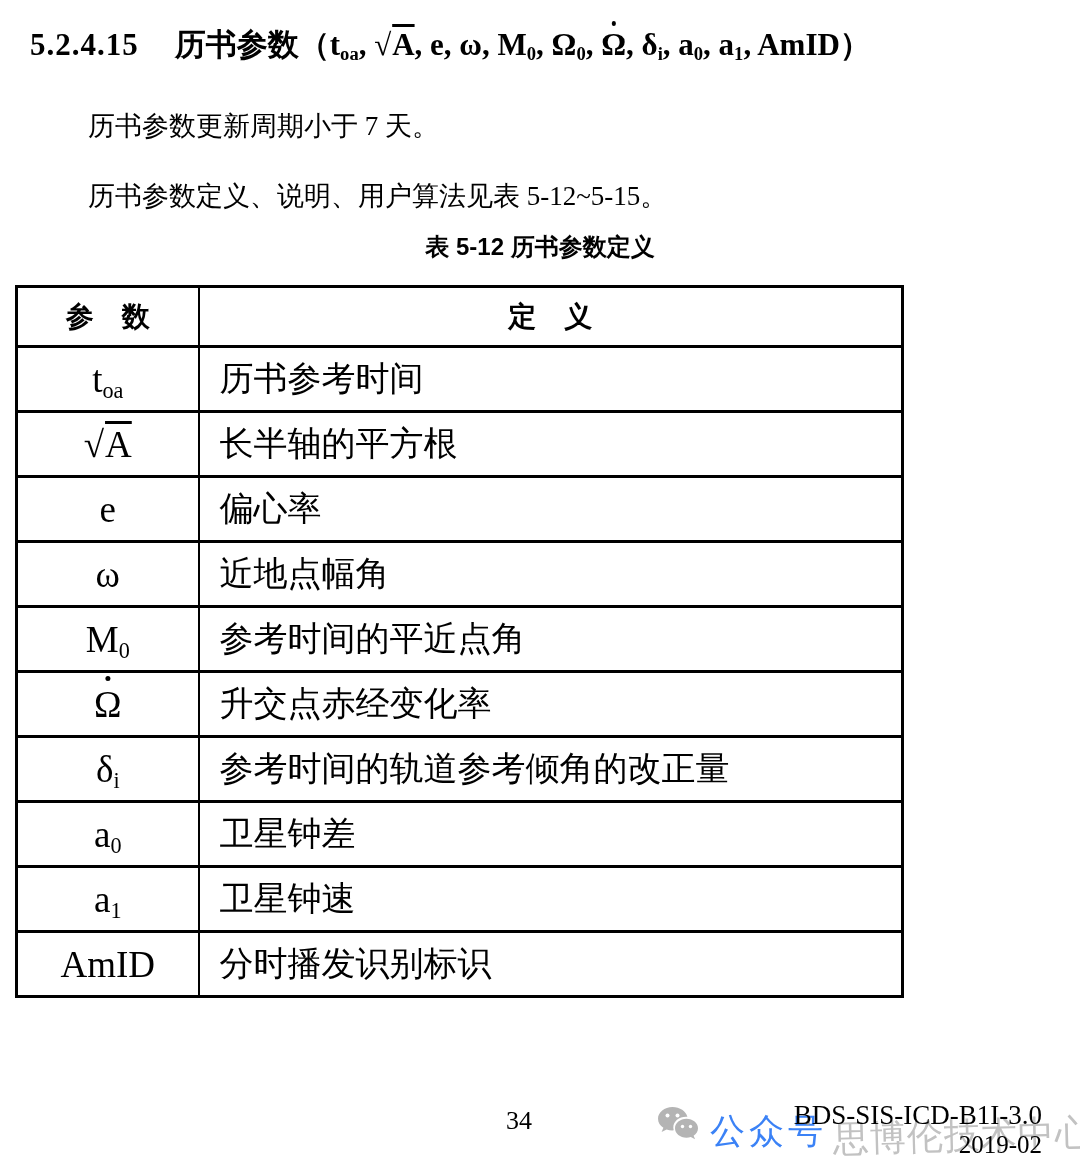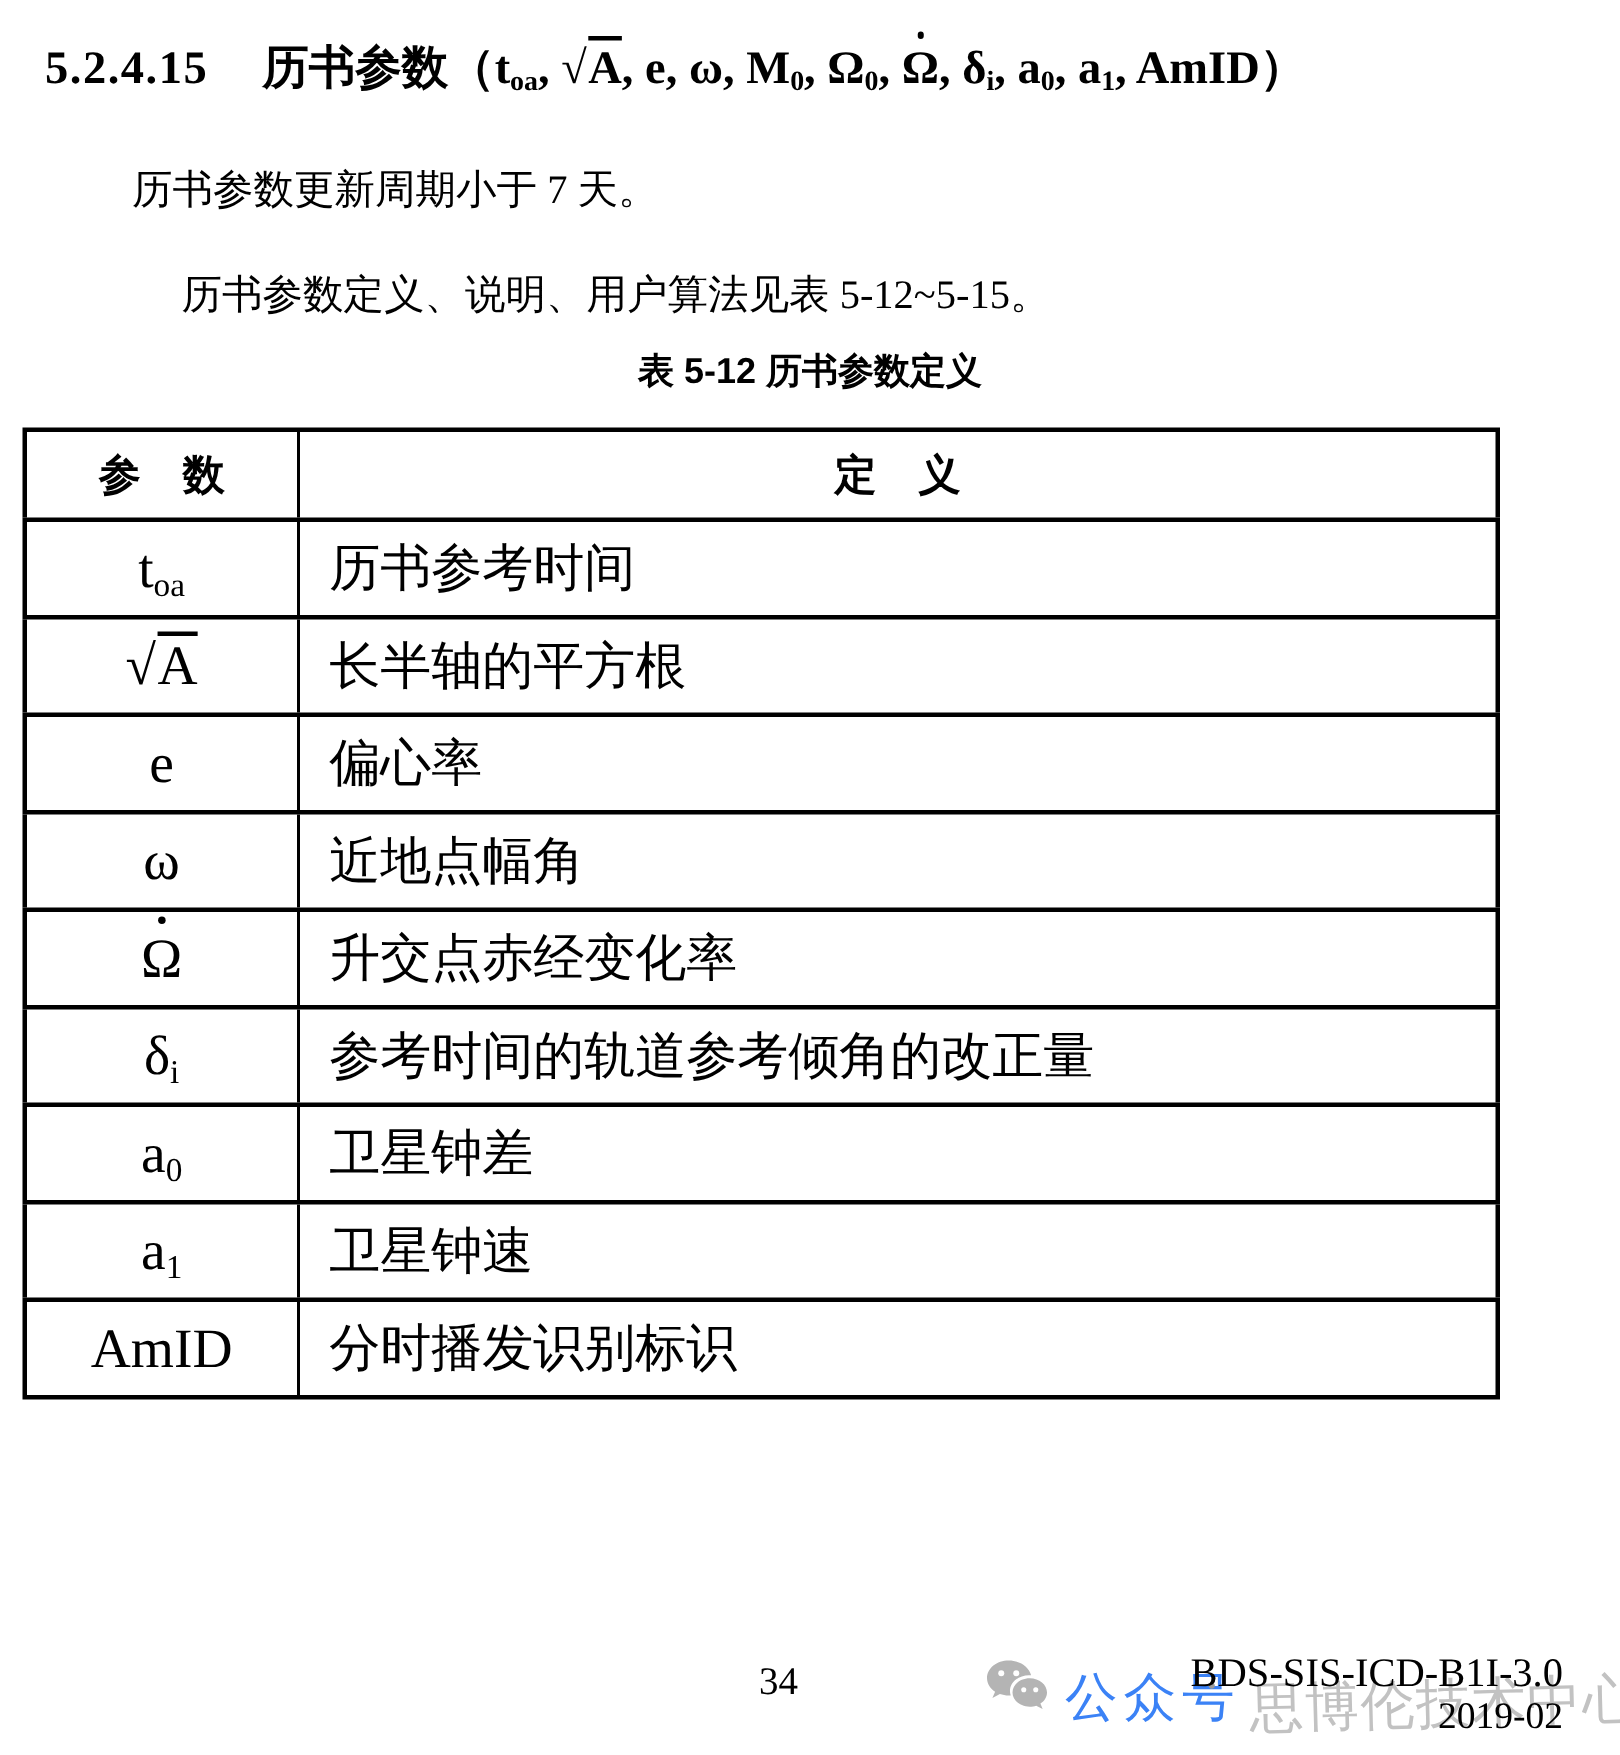--- a/index.html
+++ b/index.html
@@ -12,25 +12,25 @@
   .hnum{margin-right:36px;letter-spacing:1px;}
   sub{font-size:60%;line-height:0;position:relative;top:0.28em;vertical-align:baseline;}
   .ovl{text-decoration:overline;}
   .rad{padding-right:1px;}
   .dotted{position:relative;display:inline-block;}
   .dotted::after{content:'';position:absolute;left:50%;top:-0.18em;transform:translateX(-50%);
     width:0.14em;height:0.14em;background:currentColor;border-radius:50%;}
   
   .para{position:absolute;left:88px;font-size:27px;white-space:nowrap;}
   .para1{top:108px;}
-  .para2{top:178px;margin-left:33px;}
+  .para2{top:178px;}
   
   .caption{position:absolute;top:231px;left:0;width:1080px;text-align:center;
     font-family:"Liberation Sans","DejaVu Sans",sans-serif;font-weight:bold;font-size:24px;}
-  table.almanac{position:absolute;left:15px;top:285px;width:985px;border-collapse:collapse;
+  table.almanac{position:absolute;left:15px;top:285px;width:889px;border-collapse:collapse;
     table-layout:fixed;border:3px solid #000;}
   table.almanac th,table.almanac td{
     border-left:2px solid #000;border-right:2px solid #000;
     border-top:3px solid #000;border-bottom:3px solid #000;
     vertical-align:middle;overflow:visible;}
   table.almanac thead tr{height:60px;}
   table.almanac tbody tr{height:65px;}
   th.h-param,th.h-def{font-size:28px;font-weight:bold;text-align:center;}
   td.param{text-align:center;font-size:37px;}
   td.def{text-align:left;padding-left:20px;font-size:34px;}
@@ -79,20 +79,24 @@
       </tr>
       <tr>
         <td class="param"><span>e</span></td>
         <td class="def">偏心率</td>
       </tr>
       <tr>
         <td class="param"><span>ω</span></td>
         <td class="def">近地点幅角</td>
       </tr>
       <tr>
+        <td class="param"><span>M</span><sub>0</sub></td>
+        <td class="def">参考时间的平近点角</td>
+      </tr>
+      <tr>
         <td class="param"><span class="dotted">Ω</span></td>
         <td class="def">升交点赤经变化率</td>
       </tr>
       <tr>
         <td class="param"><span>δ</span><sub>i</sub></td>
         <td class="def">参考时间的轨道参考倾角的改正量</td>
       </tr>
       <tr>
         <td class="param"><span>a</span><sub>0</sub></td>
         <td class="def">卫星钟差</td>

